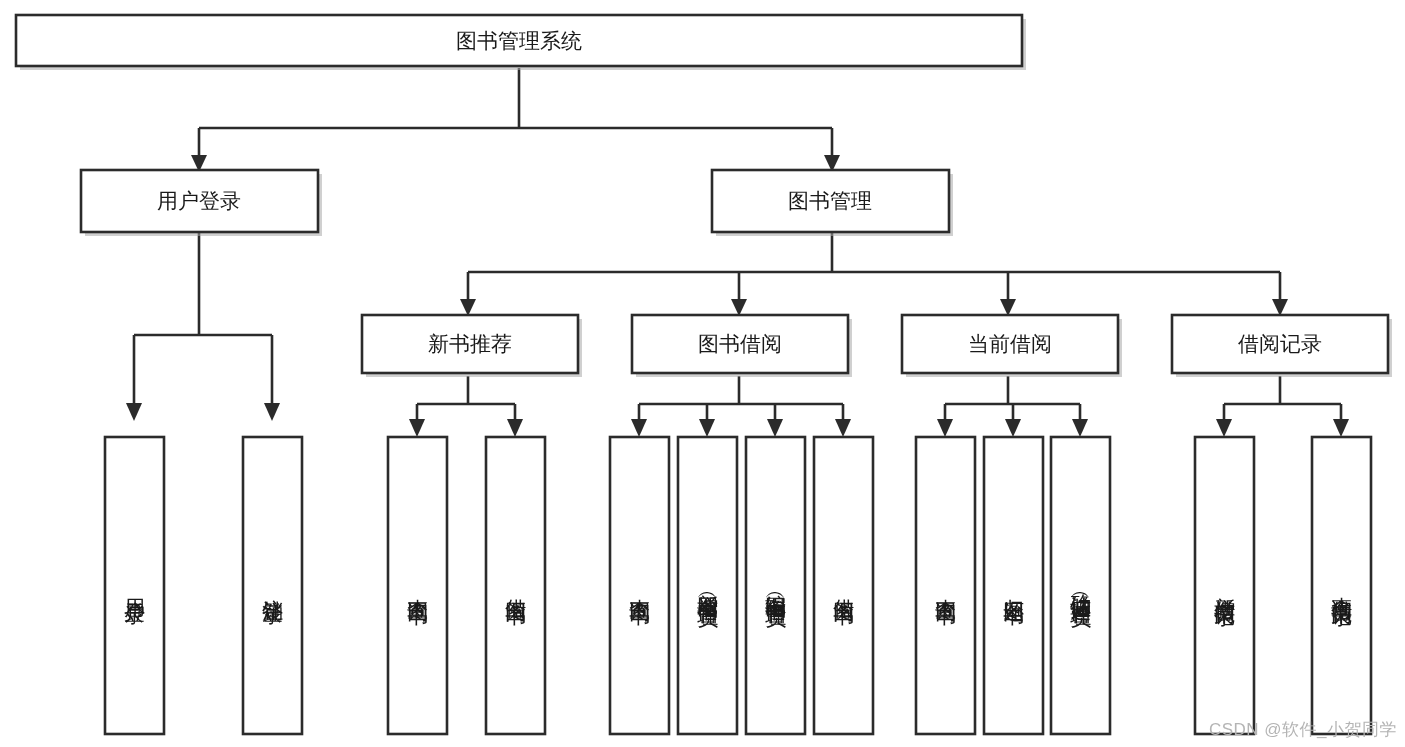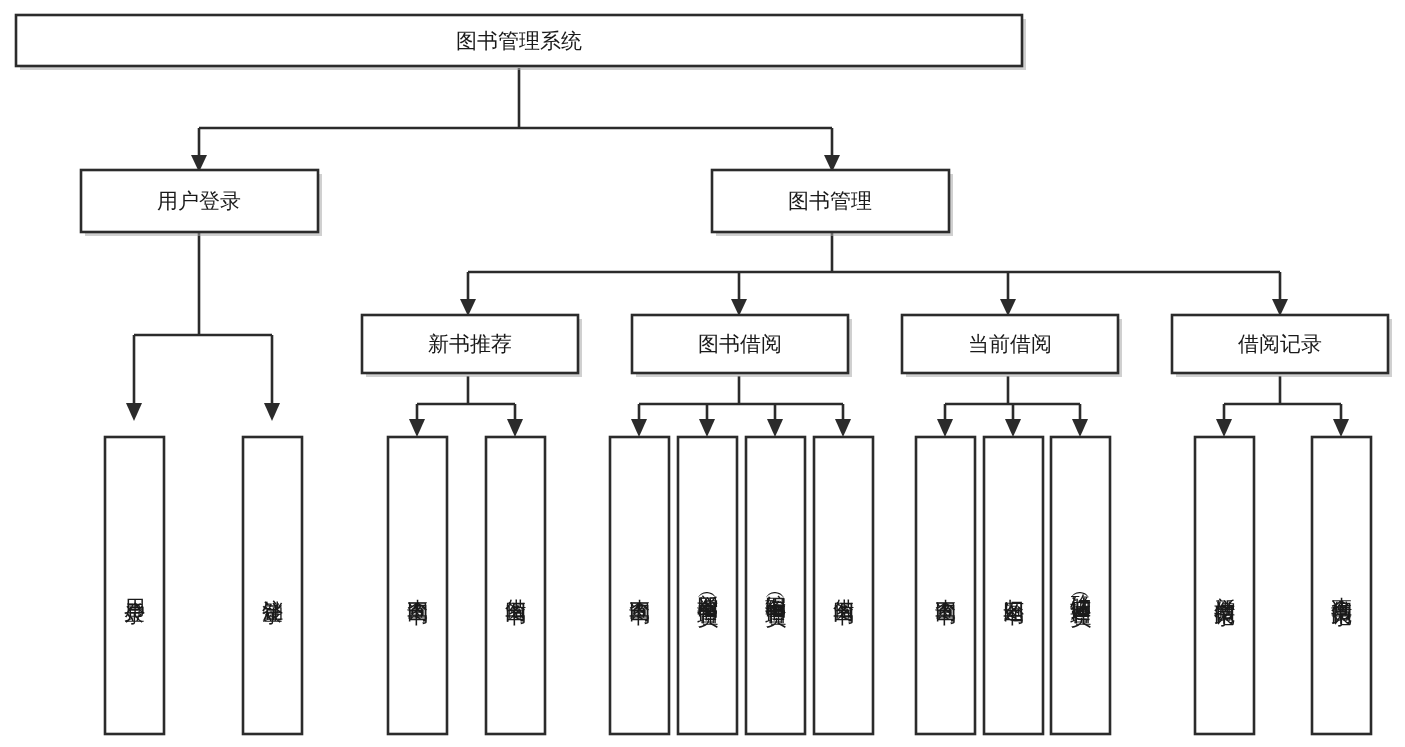--- a/index.html
+++ b/index.html
@@ -260,14 +260,15 @@
   <div class="leaf-label-wrap" style="left:746px; top:437px; width:59px; height:297px;">编辑图书（管理员）</div>
   <div class="leaf-label-wrap" style="left:814px; top:437px; width:59px; height:297px;">借阅图书</div>
 
   <div class="leaf-label-wrap" style="left:916px; top:437px; width:59px; height:297px;">查询图书</div>
   <div class="leaf-label-wrap" style="left:984px; top:437px; width:59px; height:297px;">归还图书</div>
   <div class="leaf-label-wrap" style="left:1051px; top:437px; width:59px; height:297px;">确认归还（管理员）</div>
 
   <div class="leaf-label-wrap" style="left:1195px; top:437px; width:59px; height:297px;">新增借阅记录</div>
   <div class="leaf-label-wrap" style="left:1312px; top:437px; width:59px; height:297px;">查询借阅记录</div>
 
+  <div id="watermark">CSDN @软件_小贺同学</div>
 
 </div>
 
 </body></html>

